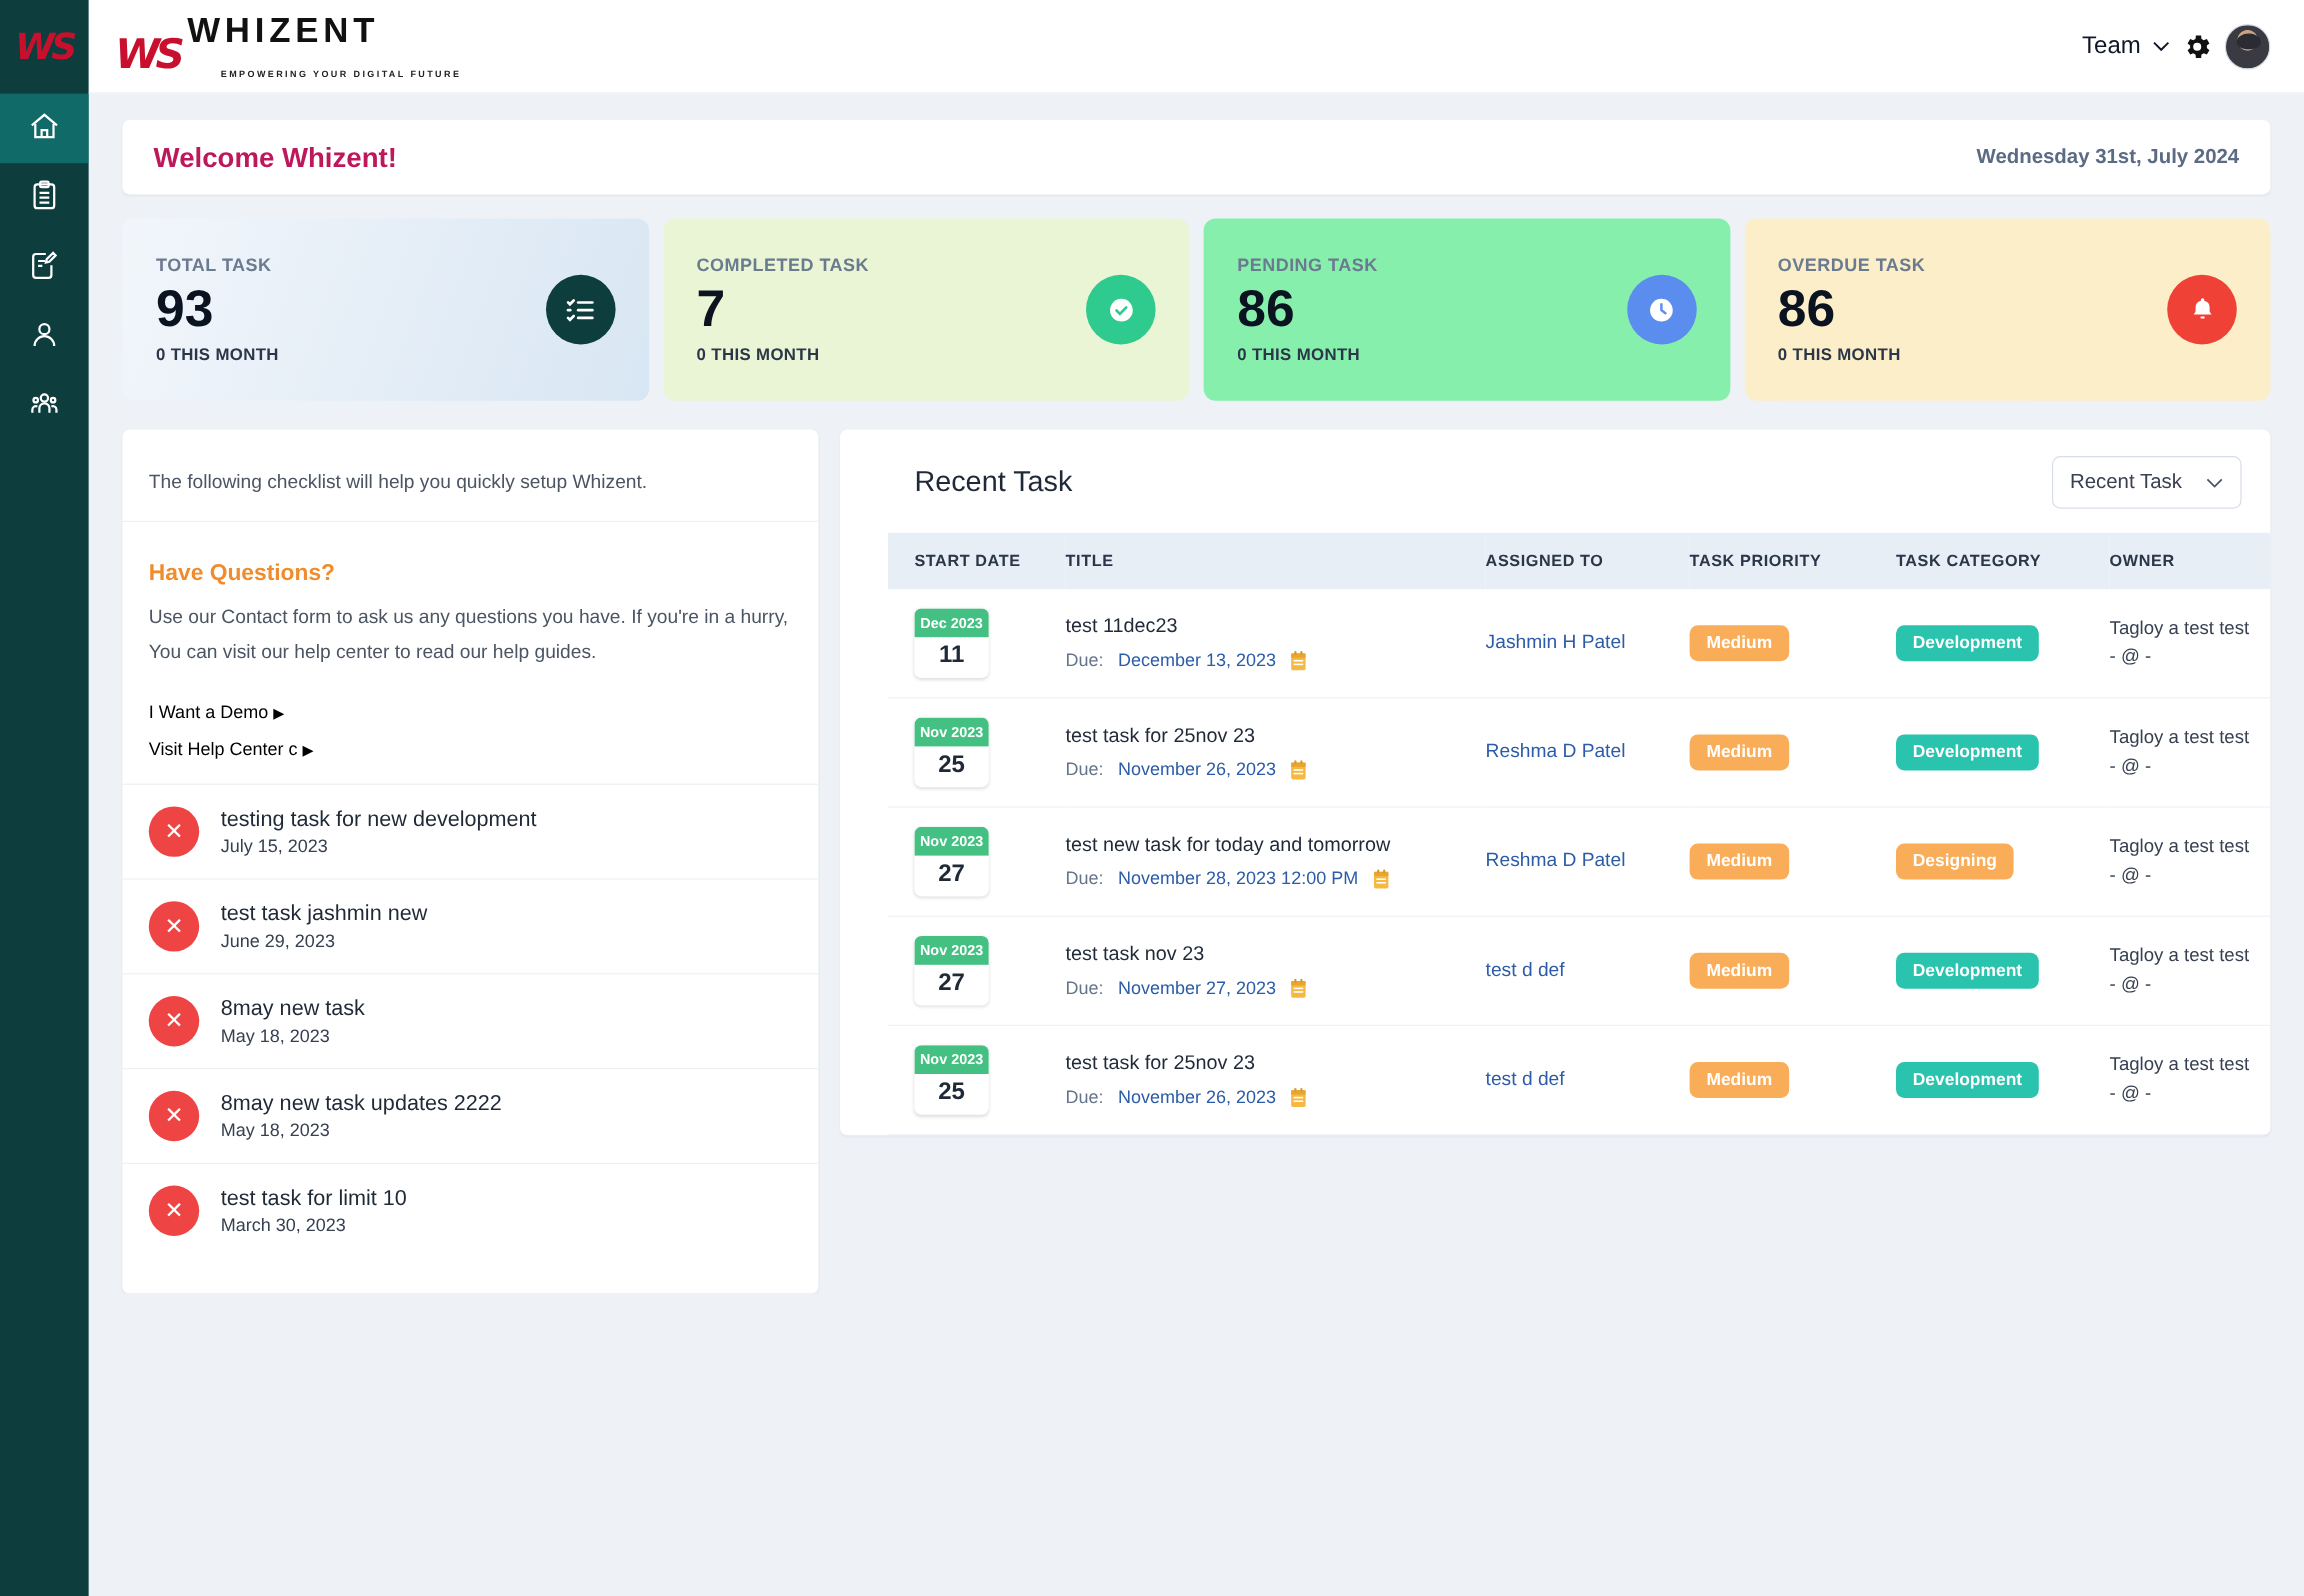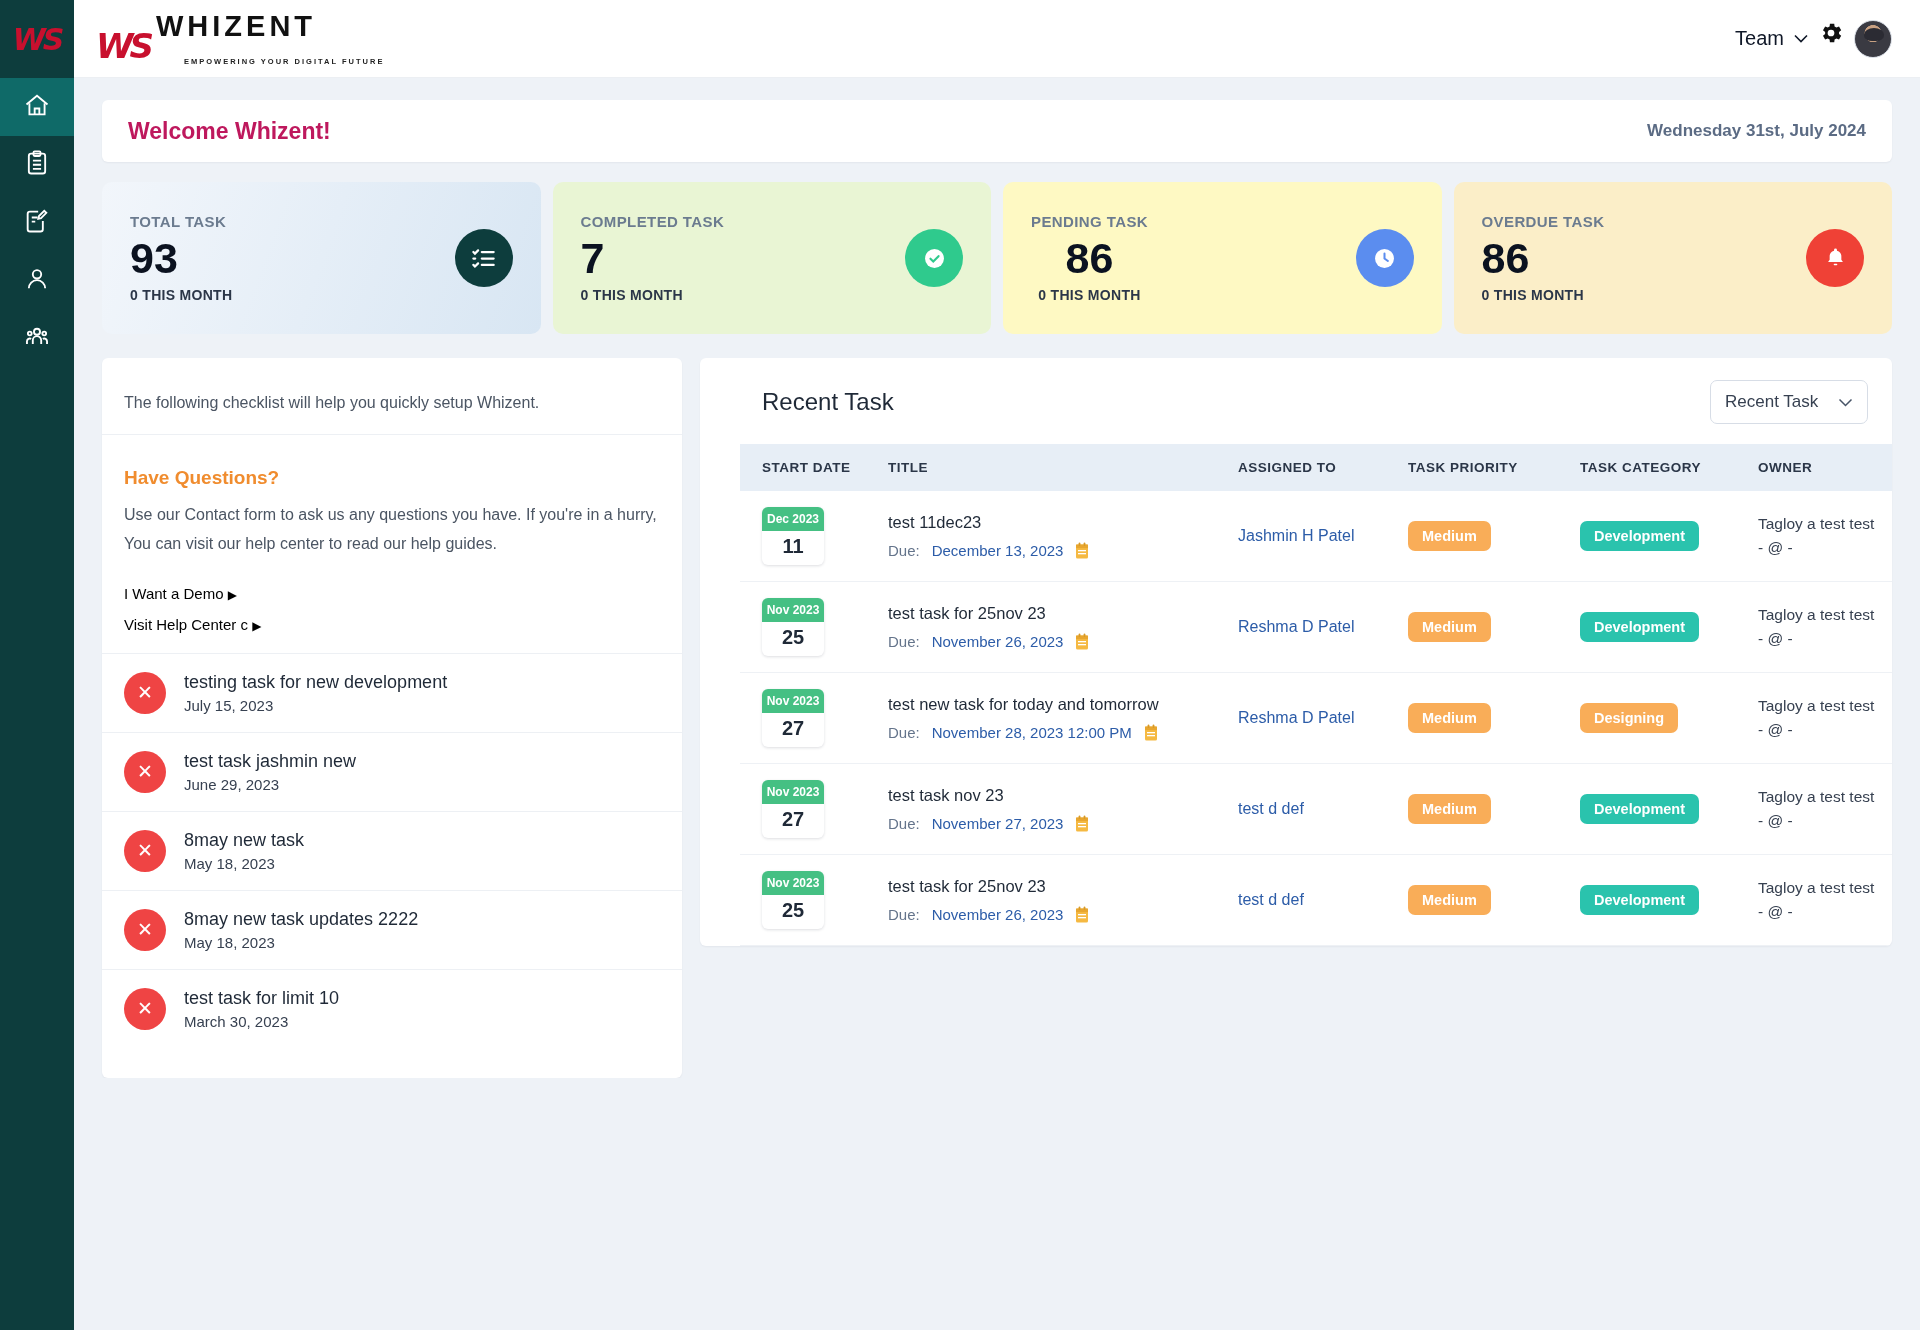--- a/index.html
+++ b/index.html
@@ -37,21 +37,21 @@
     display: flex; align-items: center; justify-content: space-between;
     padding: 0 28px 0 22px;
     border-bottom: 1px solid #eceff3;
   }
   .brand { display: flex; align-items: flex-end; gap: 0px; }
   .brand-ws { font-size: 34px; font-weight: 900; color: #c8102e; font-style: italic; letter-spacing: -4px; font-family:"DejaVu Sans", sans-serif; }
   .brand-text-wrap { display:flex; flex-direction: column; margin-left: 6px; }
   .brand-name { font-size: 29px; font-weight: 800; letter-spacing: 4px; color: #111; line-height: 1; font-family:"Liberation Sans", sans-serif; }
   .brand-tag { font-size: 7.5px; letter-spacing: 2.0px; color: #222; margin-top: 16px; font-weight: 700; padding-left: 28px; }
 
-  .top-right { display: flex; gap: 10px; }
+  .top-right { display: flex; align-items: center; gap: 10px; }
   .team-menu { display: flex; align-items: center; gap: 10px; font-size: 20px; color: #101828; cursor: pointer; }
   .chev { width: 14px; height: 9px; }
   .gear { width: 26px; height: 26px; cursor: pointer; }
   .avatar {
     width: 38px; height: 38px; border-radius: 50%;
     background: radial-gradient(circle at 50% 35%, #c8a183 0 28%, #3a3a42 30% 100%);
     border: 1px solid #d6dbe3; cursor: pointer; overflow:hidden; position:relative;
   }
   .avatar::after{ content:""; position:absolute; left:9px; top:7px; width:20px; height:13px; border-radius:50% 50% 40% 40%; background:#2b2b33; }
 
@@ -77,21 +77,21 @@
   .stat-label { font-size: 15px; font-weight: 700; letter-spacing: .4px; color: #6b7b8f; }
   .stat-value { font-size: 43px; font-weight: 800; color: #0b1220; line-height: 1.25; margin-top: 2px; }
   .stat-sub { font-size: 14px; font-weight: 700; color: #2b3648; letter-spacing: .3px; margin-top: 2px; }
   .stat-icon {
     width: 58px; height: 58px; border-radius: 50%;
     display: flex; align-items: center; justify-content: center;
   }
   .stat-icon svg { width: 27px; height: 27px; }
   .s-total { background: linear-gradient(110deg,#f2f6fb 0%, #d8e6f3 100%); }
   .s-completed { background: #e9f5d4; }
-  .s-pending { background: #fef9c3; text-align: center; }
+  .s-pending { background: #86efac; }
   .s-overdue { background: #fbeec8; }
 
   
   .lower { display: flex; gap: 18px; margin-top: 24px; align-items: flex-start; }
 
   .getting {
     width: 580px; min-width: 580px; background: #fff; border-radius: 6px;
     box-shadow: 0 1px 2px rgba(16,24,40,.05); overflow: hidden;
   }
   .getting-head { padding: 24px 22px 22px 22px; border-bottom: 1px solid #edf0f4; }

